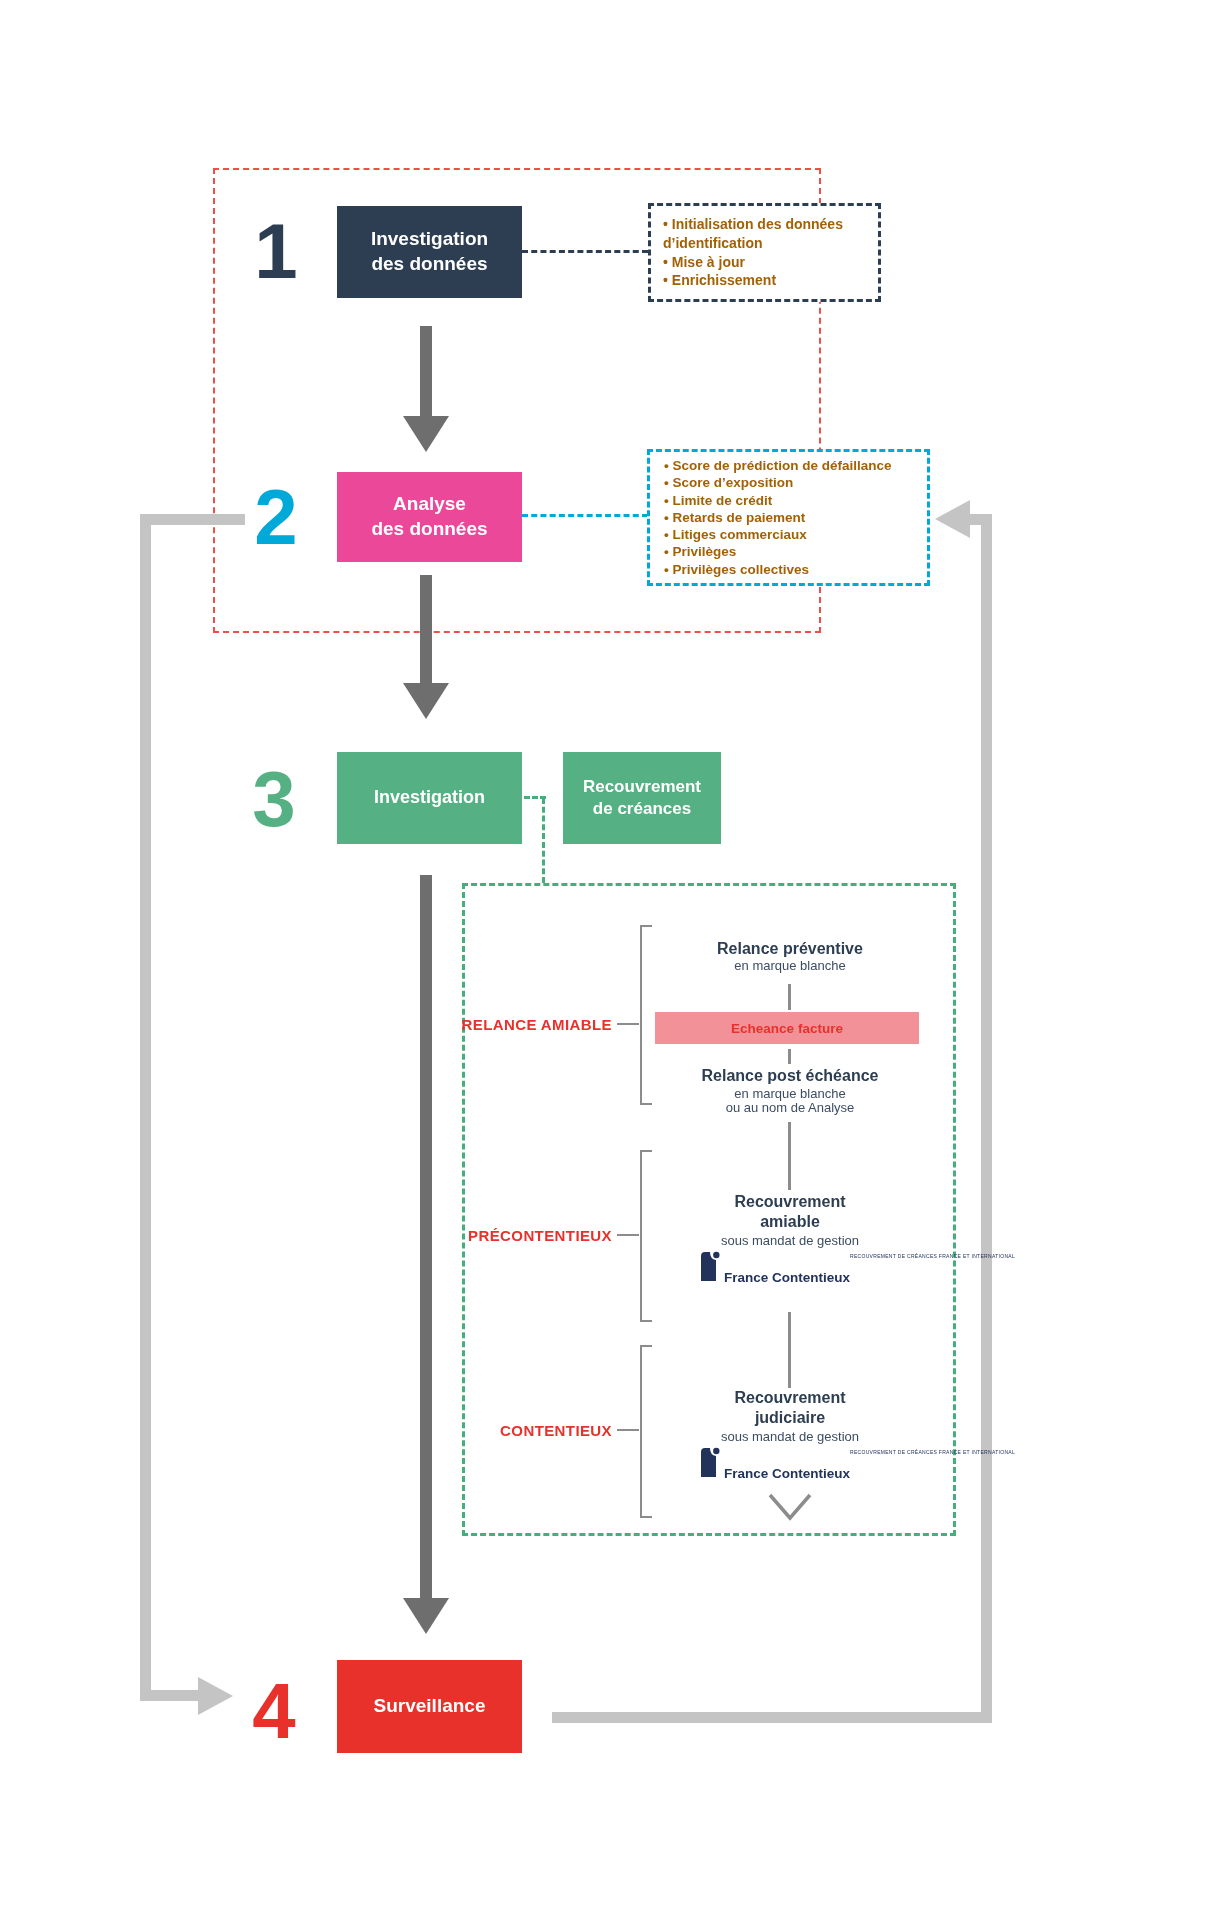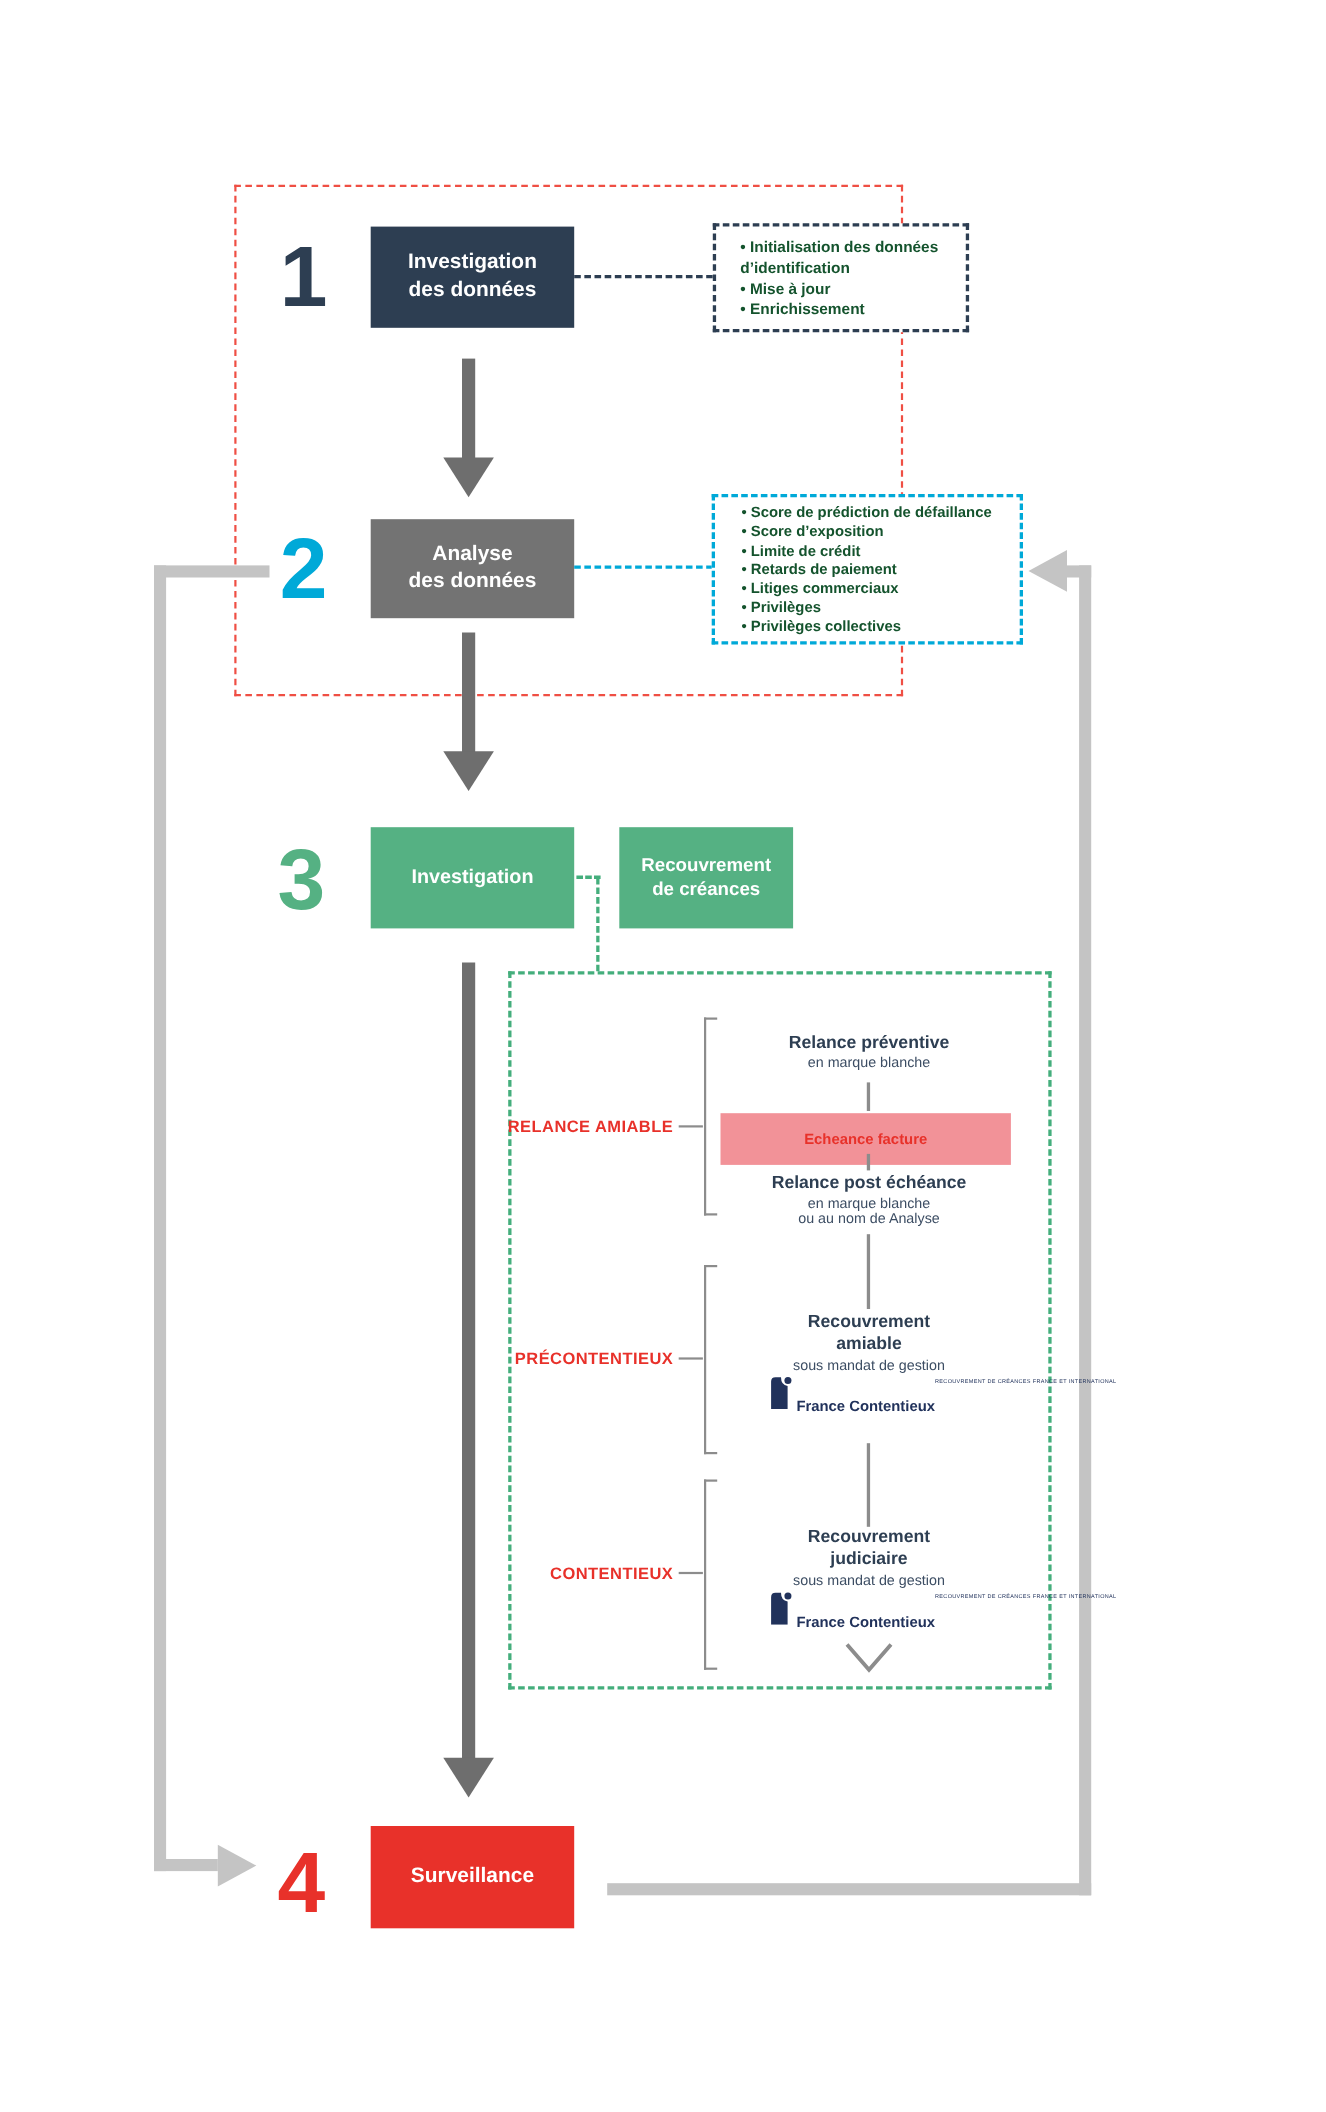--- a/index.html
+++ b/index.html
@@ -11,32 +11,32 @@
   .num{font-size:78px;font-weight:700;line-height:1;width:70px;text-align:center;letter-spacing:-2px;}
   .num-navy{color:#2d3e52;}
   .num-cyan{color:#00a9d8;}
   .num-green{color:#55b183;}
   .num-red{color:#e8312a;}
 
   
   .step-box{display:flex;align-items:center;justify-content:center;color:#fff;font-weight:700;
             text-align:center;white-space:pre-line;line-height:1.3;}
   .navy-bg{background:#2d3e52;}
-  .cyan-bg{background:#737373;}
+  .cyan-bg{background:#ec4899;}
   .green-bg{background:#55b183;}
   .red-bg{background:#e8312a;}
 
   
   .frame-red{border:2px dashed #ef4f44;}
   .frame-green{border:3px dashed #44ae7c;}
   .detail-box{background:#fff;display:flex;flex-direction:column;justify-content:center;box-sizing:border-box;}
   .detail-navy{border:3px dashed #2d3e52;}
   .detail-cyan{border:3px dashed #00a9d8;}
   .detail-box ul{list-style:none;margin:0;padding:0;}
-  .detail-box li{font-weight:700;color:#14532d;margin-left:10px;}
+  .detail-box li{font-weight:700;color:#a16207;}
   .li-lg{font-size:14px;line-height:1.35;}
   .li-sm{font-size:13.5px;line-height:1.28;}
   .detail-box li::before{content:"• ";}
 
   
   .conn-h-navy{border-top:3px dashed #2d3e52;height:0;}
   .conn-h-cyan{border-top:3px dashed #00a9d8;height:0;}
   .conn-h-green{border-top:3px dashed #44ae7c;height:0;}
   .conn-v-green{border-left:3px dashed #44ae7c;width:0;}
 
@@ -132,21 +132,21 @@
   <div class="abs head-down" style="left:403px;top:1598px;"></div>
 
   <div class="abs red-label" style="left:412px;top:1016px;">RELANCE AMIABLE</div>
   <div class="abs label-dash" style="left:617px;top:1023px;"></div>
   <div class="abs bracket" style="left:640px;top:925px;height:180px;"></div>
 
   <div class="abs c-col sub-title" style="left:640px;top:939px;">Relance préventive</div>
   <div class="abs c-col sub-text" style="left:640px;top:959px;">en marque blanche</div>
 
   <div class="abs vseg" style="left:788px;top:984px;height:26px;"></div>
-  <div class="abs pink-bar" style="left:655px;top:1012px;width:264px;height:47px;">Echeance facture</div>
+  <div class="abs pink-bar" style="left:655px;top:1012px;width:264px;height:32px;">Echeance facture</div>
   <div class="abs vseg" style="left:788px;top:1049px;height:15px;"></div>
 
   <div class="abs c-col sub-title" style="left:640px;top:1066px;">Relance post échéance</div>
   <div class="abs c-col sub-text" style="left:640px;top:1087px;">en marque blanche</div>
   <div class="abs c-col sub-text" style="left:640px;top:1101px;">ou au nom de Analyse</div>
 
   <div class="abs vseg" style="left:788px;top:1122px;height:68px;"></div>
 
   <div class="abs red-label" style="left:412px;top:1227px;">PRÉCONTENTIEUX</div>
   <div class="abs label-dash" style="left:617px;top:1234px;"></div>

